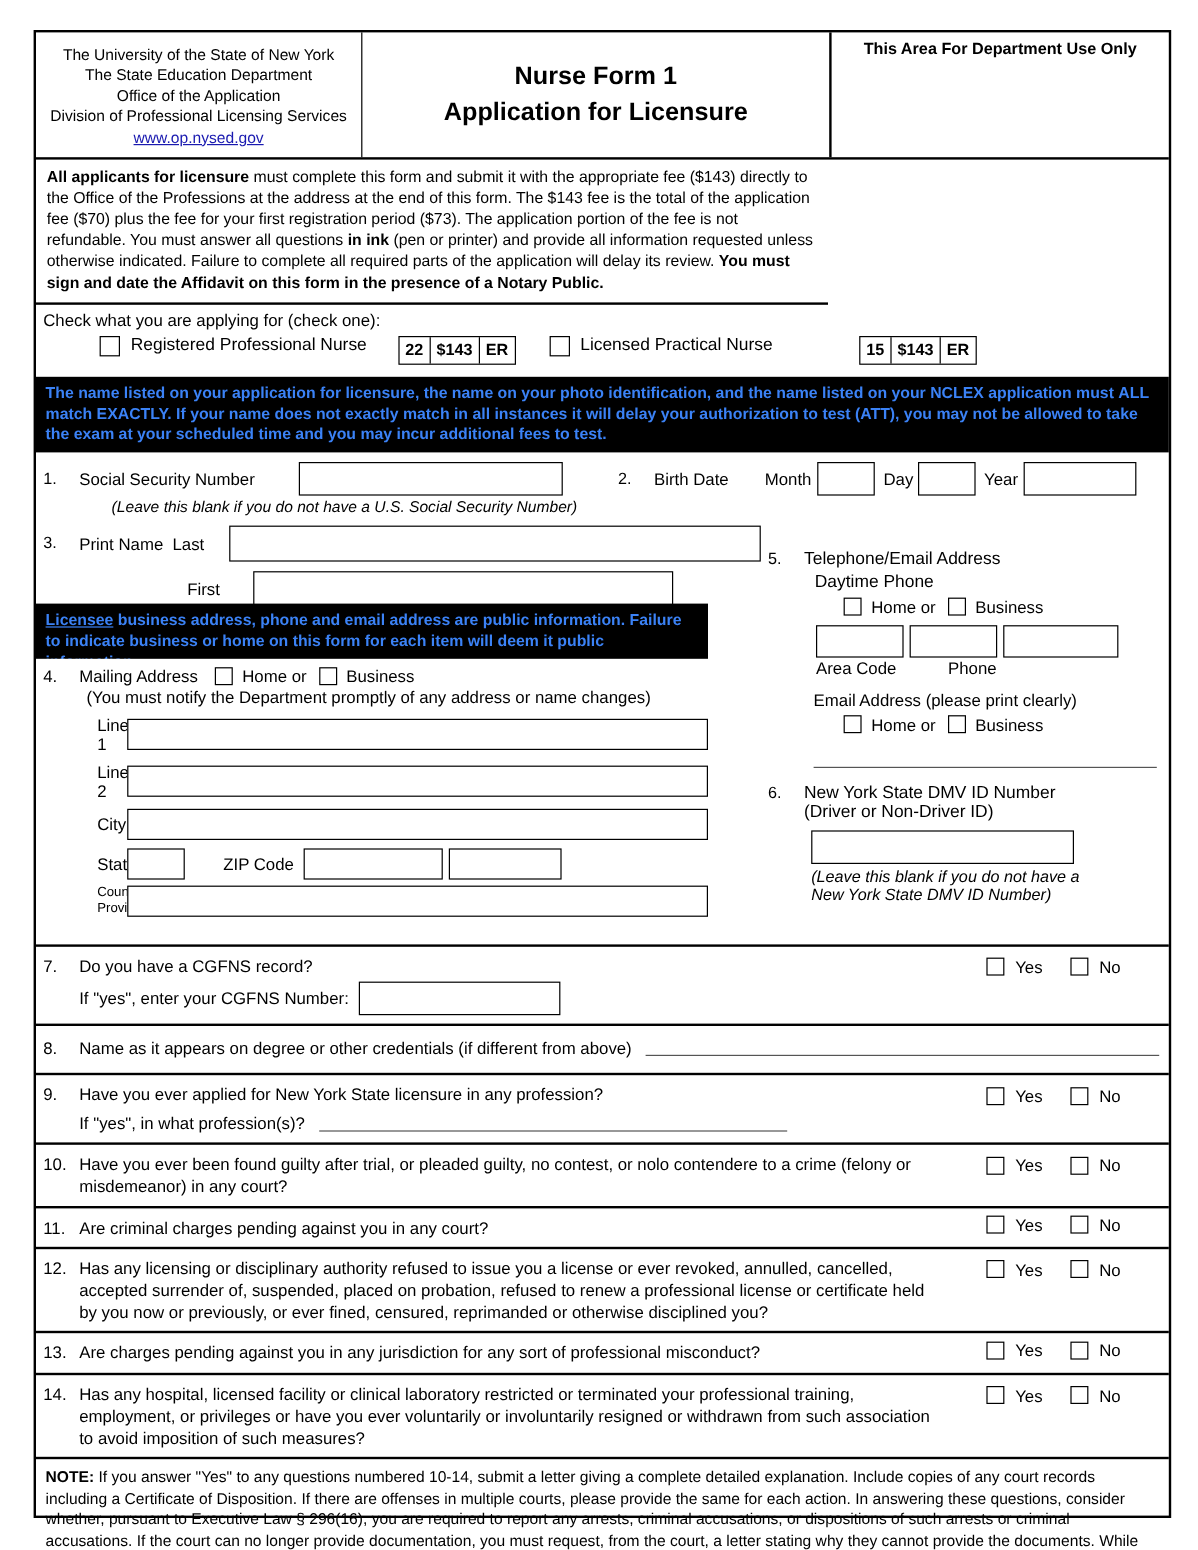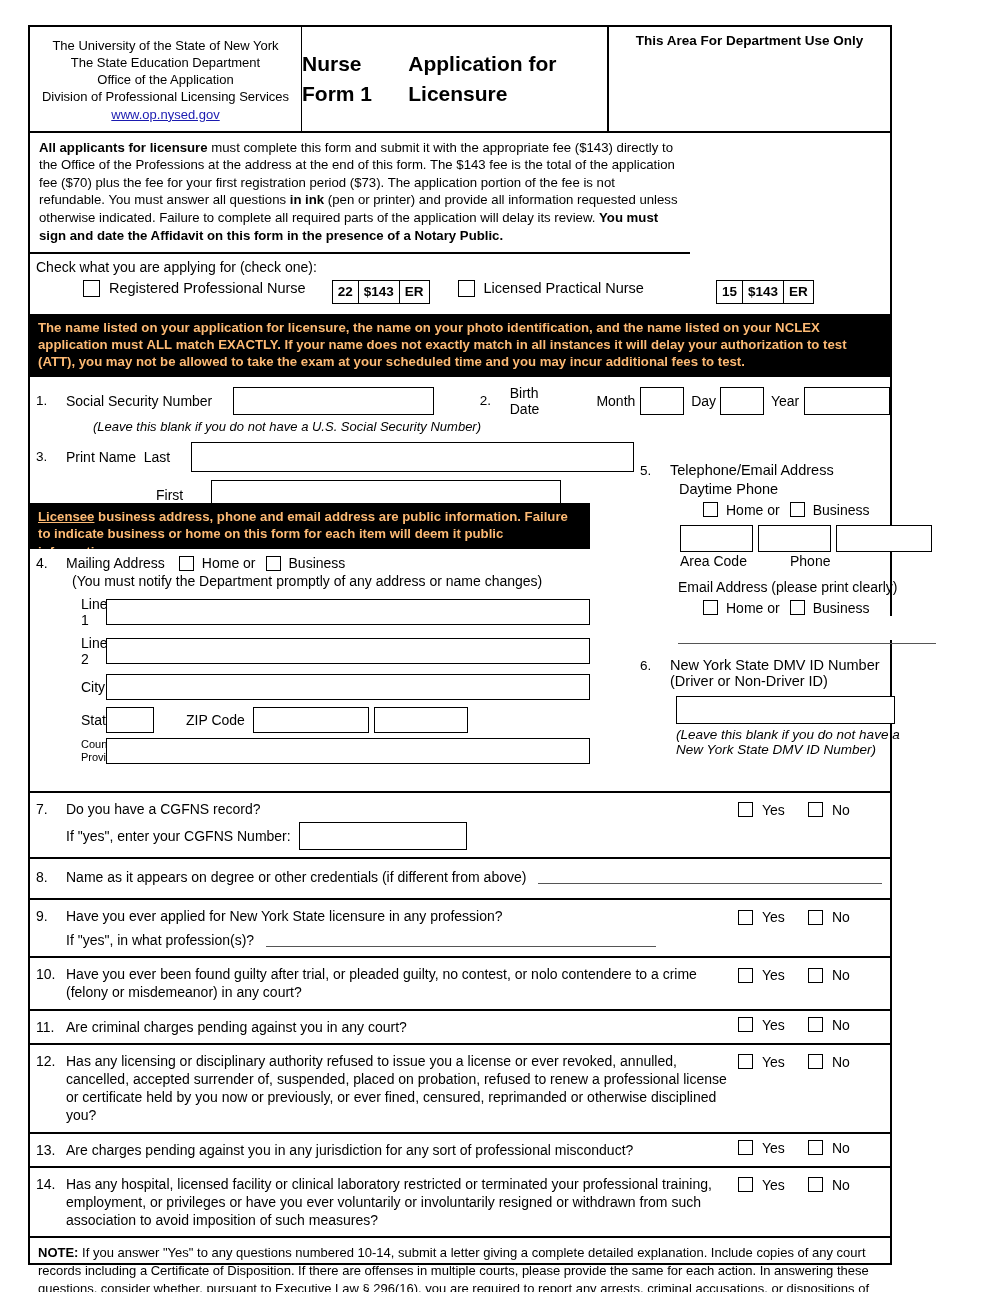--- a/index.html
+++ b/index.html
@@ -11,35 +11,35 @@
   body {
     width: 998px; height: 1292px;
     font-family: "Liberation Sans", sans-serif;
     color: #000;
     font-size: 13.5px;
     -webkit-font-smoothing: antialiased;
   }
   .page {
     position: absolute;
     left: 28px; top: 25px;
-    width: 864px; height: 1240px;
+    width: 948px; height: 1240px;
     border: 2px solid #000;
     background: #fff;
   }
 
   
   .header { display: flex; border-bottom: 2px solid #000; }
   .hdr-left {
     width: 272px; padding: 10px 6px 8px 6px;
     text-align: center; font-size: 13px; line-height: 1.32;
     border-right: 1.5px solid #000;
   }
   .hdr-link { color: #1a1ab0; text-decoration: underline; }
   .hdr-mid {
-    flex: 1; display: flex; flex-direction: row;
+    flex: 1; display: flex; flex-direction: column;
     align-items: center; justify-content: center;
     font-weight: bold; font-size: 21px; line-height: 1.42;
     border-right: 2px solid #000;
   }
   .hdr-right {
     width: 281px; padding: 6px 4px;
     text-align: center; font-weight: bold; font-size: 13.5px;
   }
 
   
@@ -68,21 +68,21 @@
     font-weight: bold; font-size: 13.5px; line-height: 1;
     background: #fff;
   }
   .feebox span {
     padding: 4px 5px; border-right: 1.6px solid #000;
   }
   .feebox span:last-child { border-right: none; }
 
   
   .blackbar {
-    background: #000; color: #fdba74;
+    background: #000; color: #3b82f6;
     font-weight: bold; font-size: 13.2px; line-height: 1.32;
     padding: 5px 8px 6px 8px;
   }
   .blackbar u { text-decoration: underline; }
 
   
   .fld {
     border: 1.8px solid #000; background: #fff;
     height: 26px; display: inline-block; vertical-align: middle;
   }

